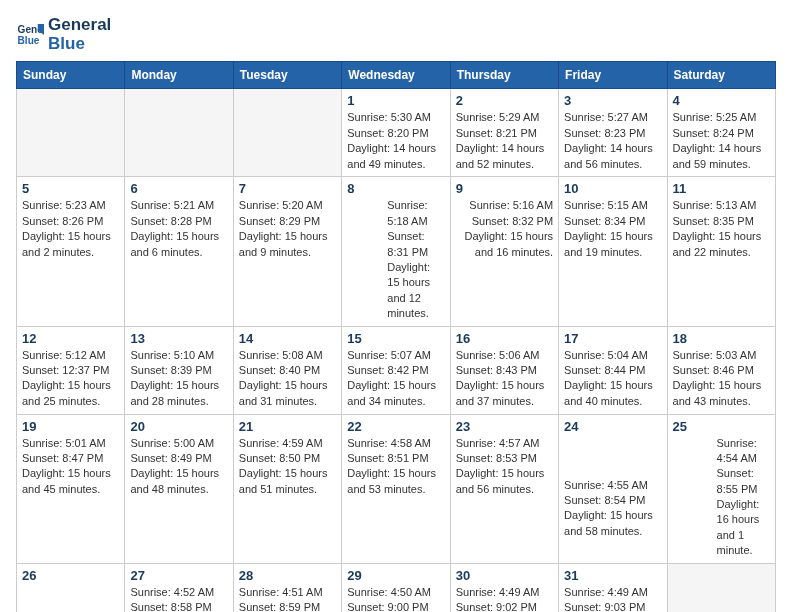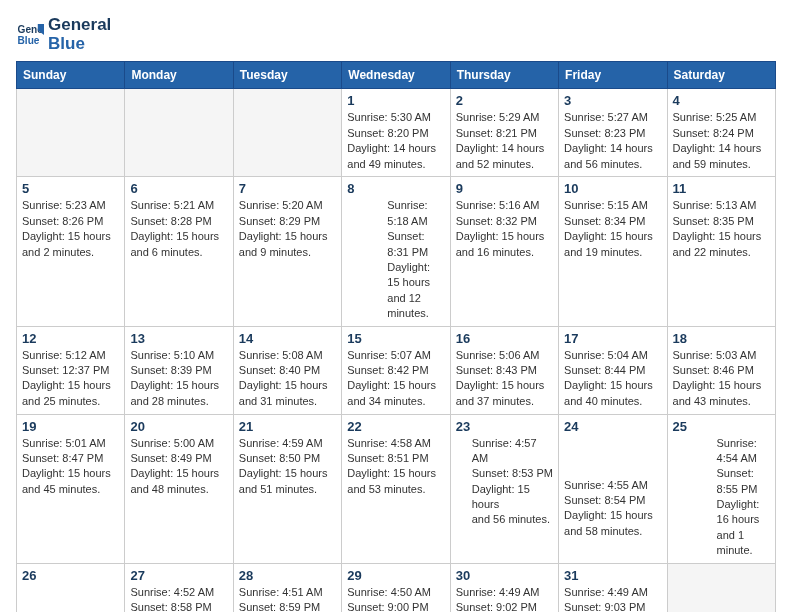--- a/index.html
+++ b/index.html
@@ -166,21 +166,21 @@
         </td>
         <td>
           <div class="day-number">8</div>
           <div class="day-info" style="white-space: pre-line; margin-left: 40px;">Sunrise: 5:18 AM
 Sunset: 8:31 PM
 Daylight: 15 hours
 and 12 minutes.</div>
         </td>
         <td>
           <div class="day-number">9</div>
-          <div class="day-info" style="white-space: pre-line;">Sunrise: 5:16 AM
+          <div class="day-info" style="white-space: pre-line; text-align: right;">Sunrise: 5:16 AM
 Sunset: 8:32 PM
 Daylight: 15 hours
 and 16 minutes.</div>
         </td>
         <td>
           <div class="day-number">10</div>
           <div class="day-info" style="white-space: pre-line;">Sunrise: 5:15 AM
 Sunset: 8:34 PM
 Daylight: 15 hours
 and 19 minutes.</div>
@@ -268,21 +268,21 @@
         </td>
         <td>
           <div class="day-number">22</div>
           <div class="day-info" style="white-space: pre-line;">Sunrise: 4:58 AM
 Sunset: 8:51 PM
 Daylight: 15 hours
 and 53 minutes.</div>
         </td>
         <td>
           <div class="day-number">23</div>
-          <div class="day-info" style="white-space: pre-line; margin-left: 16px;">Sunrise: 4:57 AM
+          <div class="day-info" style="white-space: pre-line;">Sunrise: 4:57 AM
 Sunset: 8:53 PM
 Daylight: 15 hours
 and 56 minutes.</div>
         </td>
         <td>
           <div class="day-number">24</div>
           <div class="day-info" style="white-space: pre-line; margin-top: 44px;">Sunrise: 4:55 AM
 Sunset: 8:54 PM
 Daylight: 15 hours
 and 58 minutes.</div>

